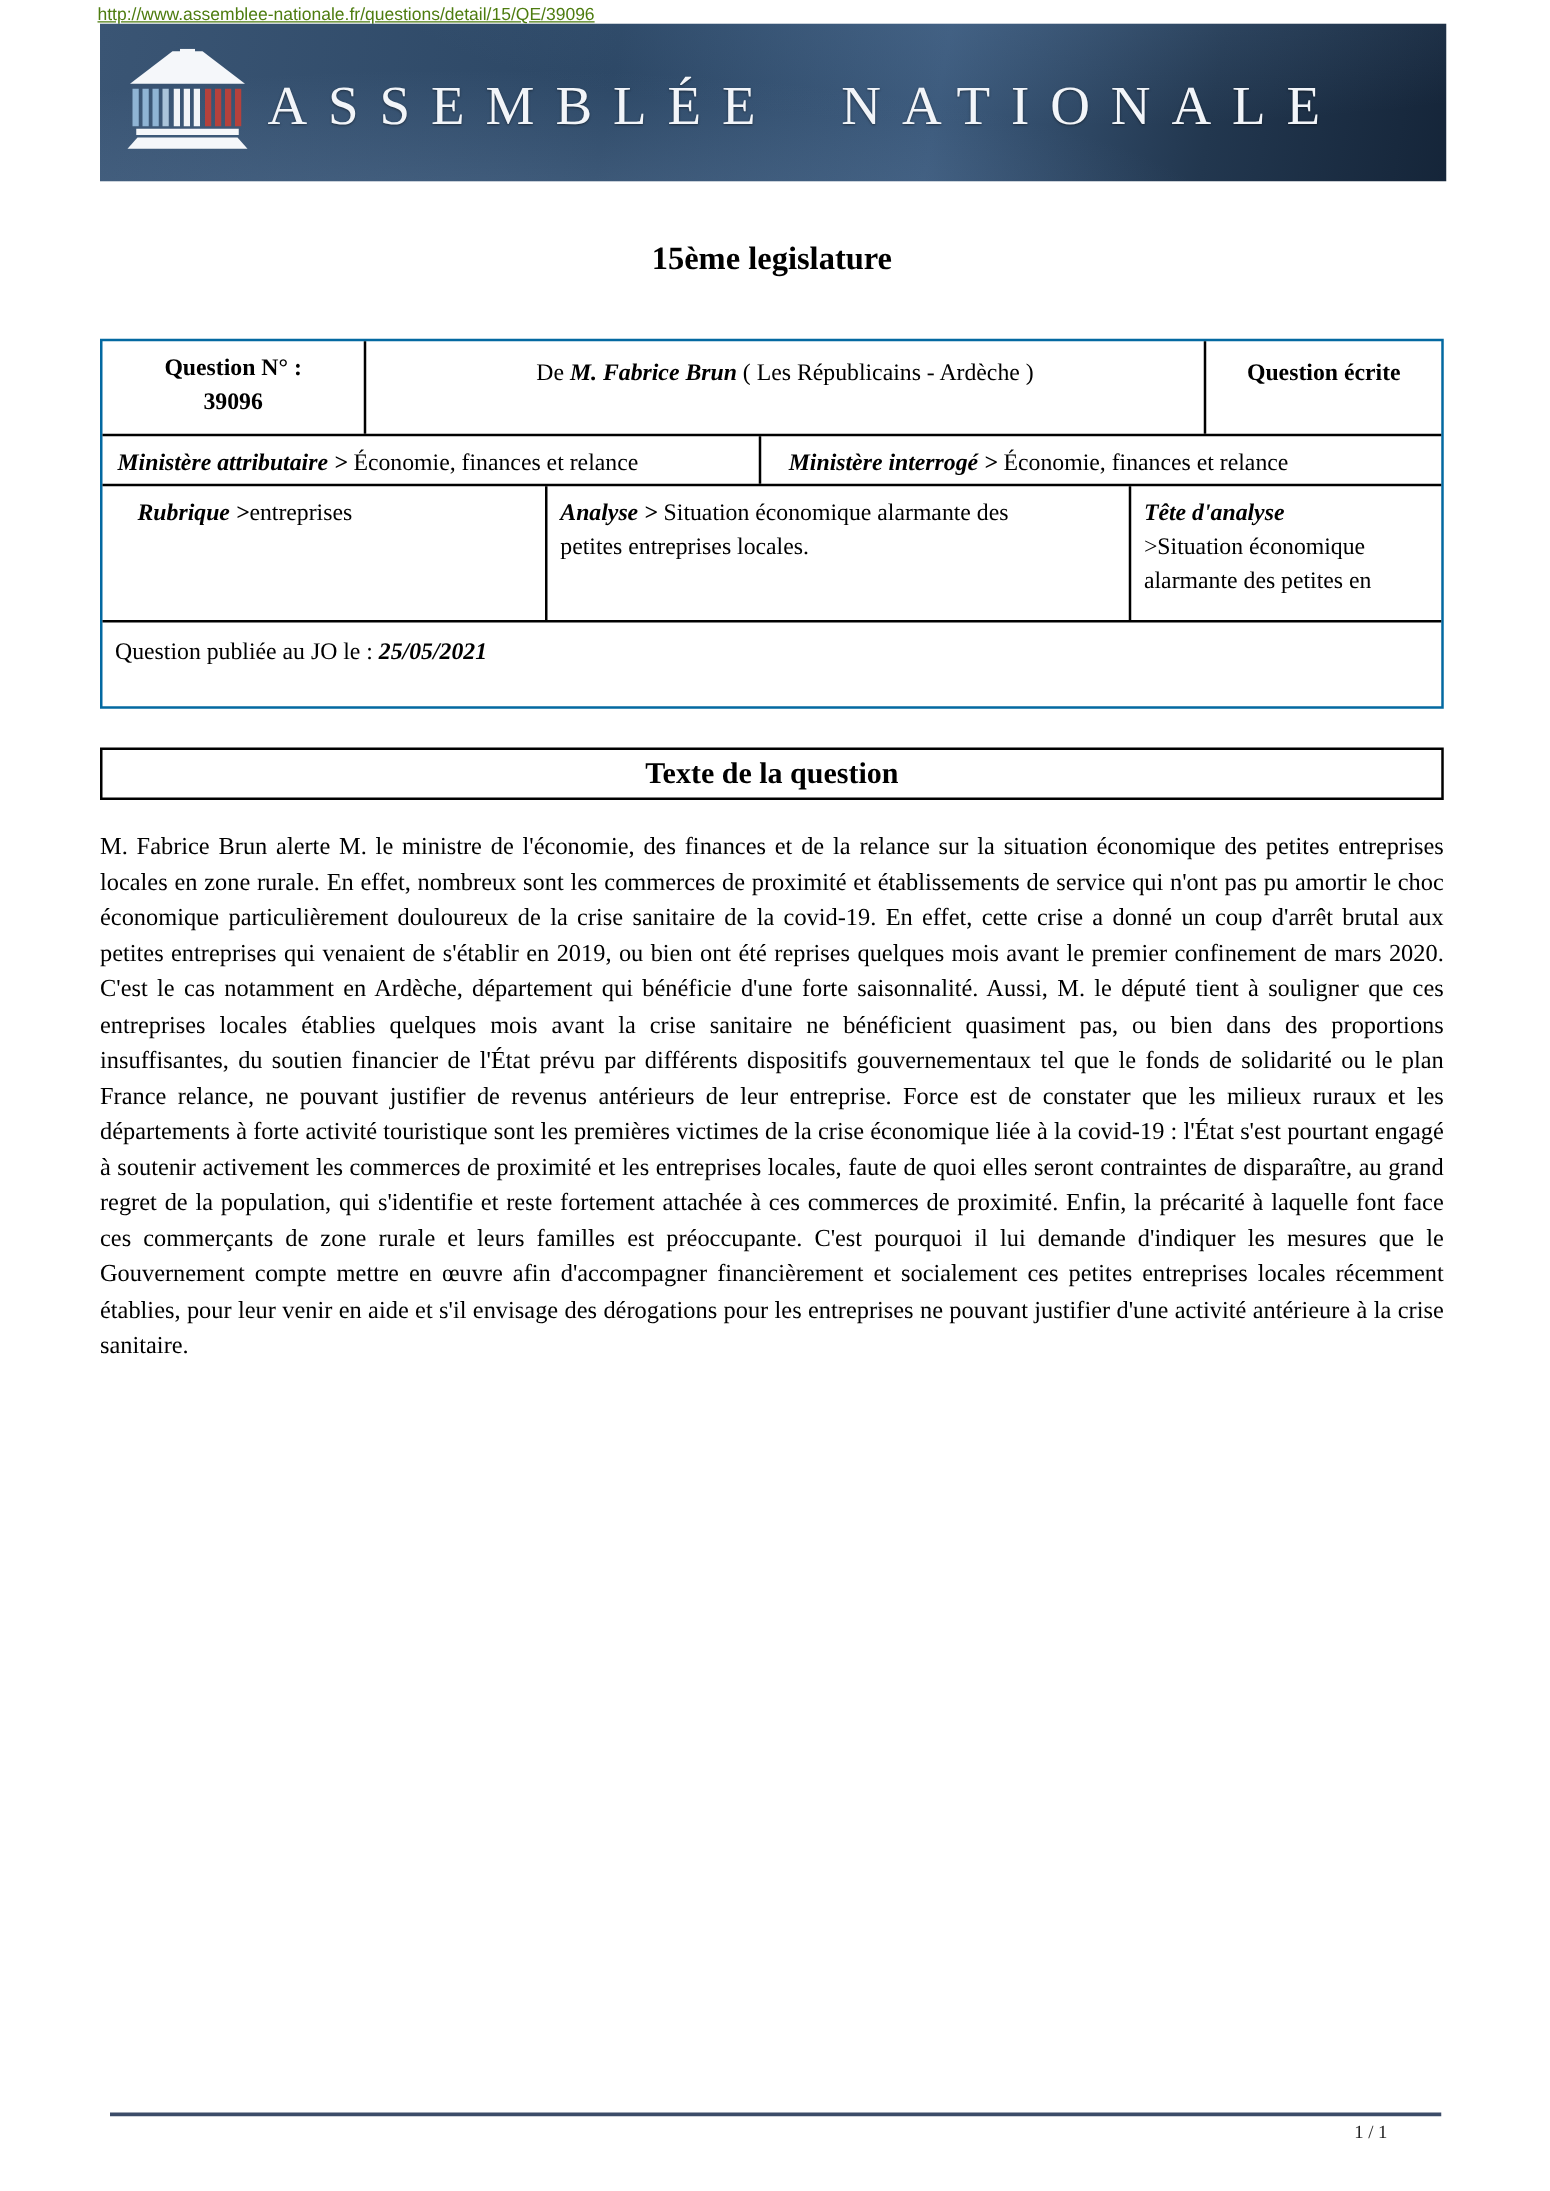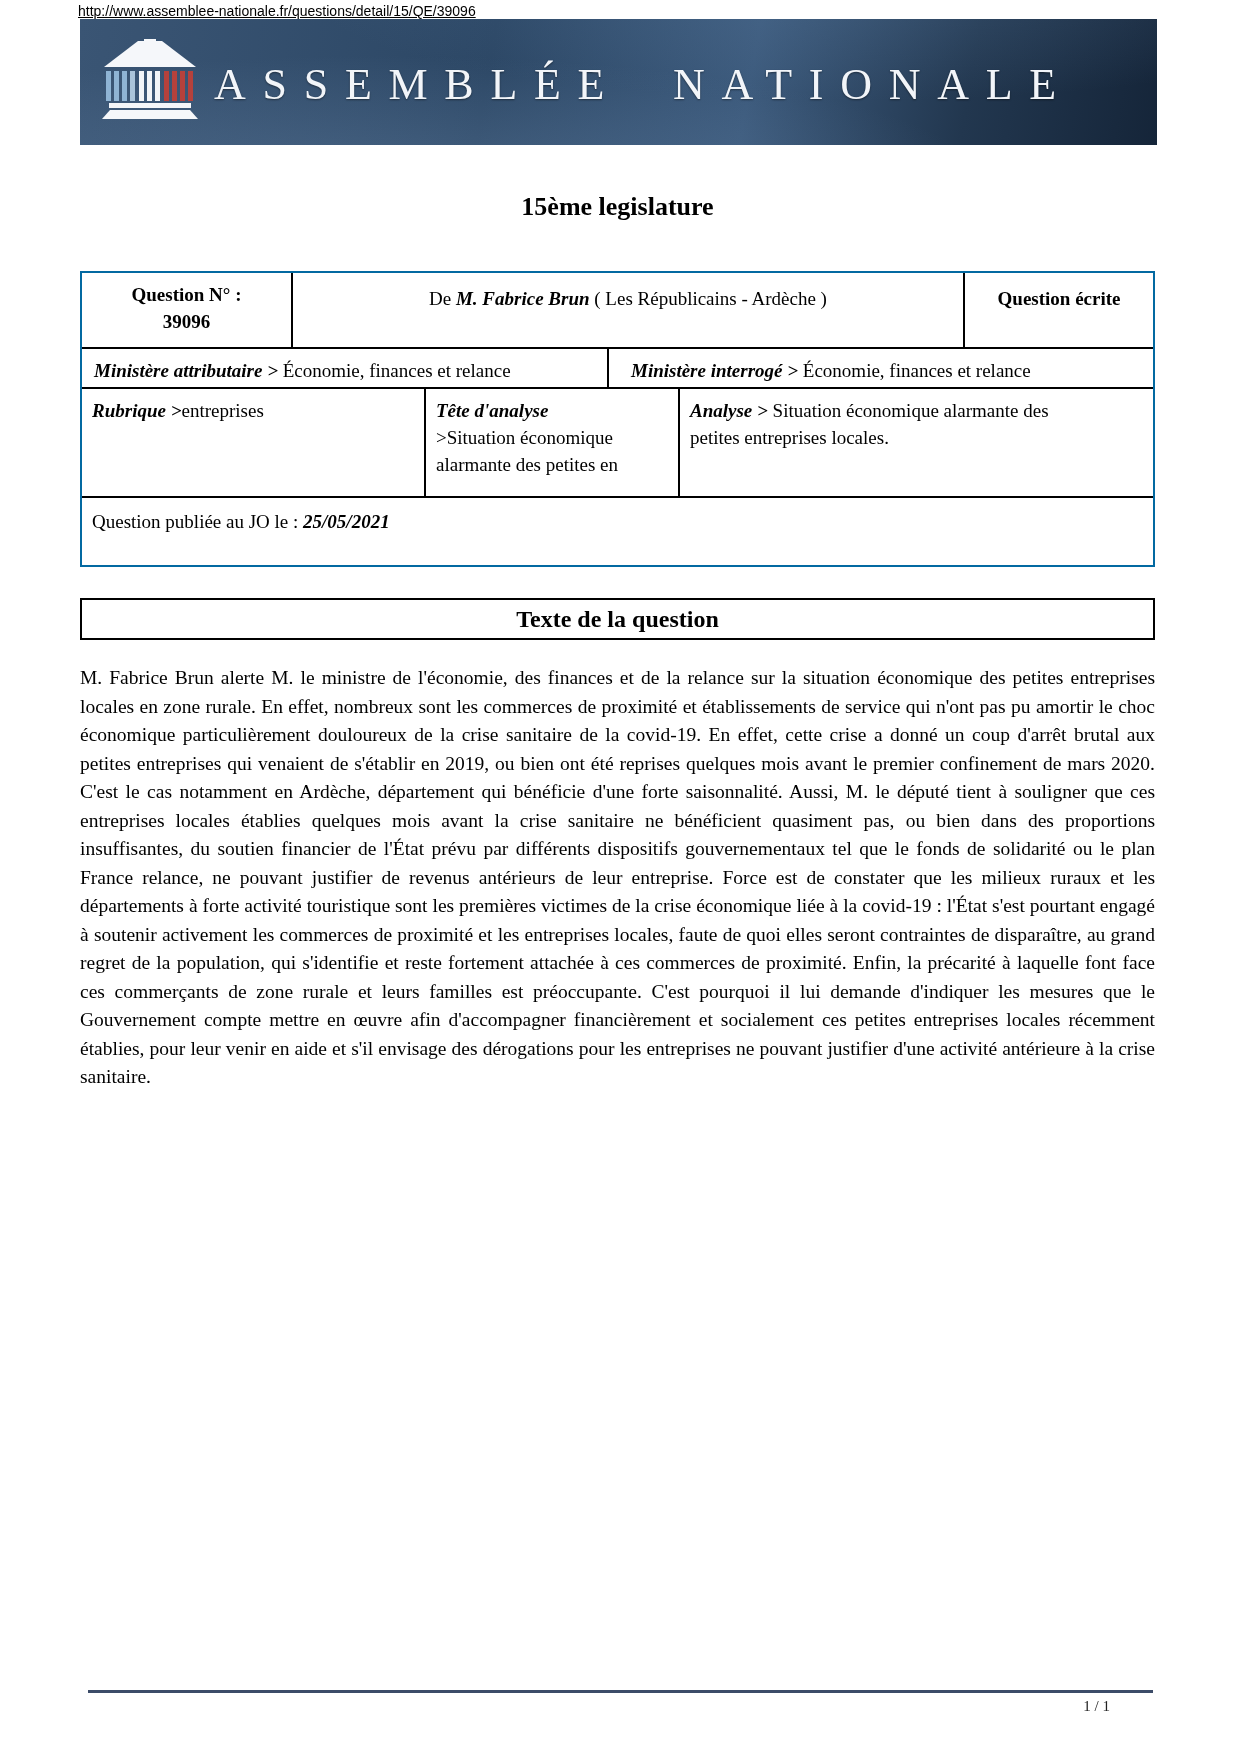--- a/index.html
+++ b/index.html
@@ -1,21 +1,21 @@
 <!DOCTYPE html>
 <html lang="fr"><head>
 <meta charset="utf-8">
 <style>
   html,body{margin:0;padding:0;background:#ffffff;}
   .page{position:relative;width:1240px;height:1753px;background:#fff;
         font-family:"Liberation Serif","DejaVu Serif",serif;color:#000;overflow:hidden;}
 
   
   .url-line{position:absolute;left:78px;top:3px;font-family:"Liberation Sans","DejaVu Sans",sans-serif;
-            font-size:14px;color:#000000;text-decoration:underline;}
+            font-size:14px;color:#4d7c0f;text-decoration:underline;}
 
   
   .banner{position:absolute;left:80px;top:19px;width:1077px;height:126px;
           background:
             radial-gradient(ellipse at 28% 130%, rgba(125,156,192,.30), rgba(0,0,0,0) 55%),
             radial-gradient(ellipse at 72% -20%, rgba(96,130,168,.25), rgba(0,0,0,0) 50%),
             linear-gradient(100deg,#3a5574 0%, #2c4765 38%, #3c5a7c 62%, #22374f 82%, #152539 100%);
           display:flex;align-items:center;overflow:hidden;}
   .banner-logo{margin-left:20px;flex:0 0 auto;}
   .banner-title{color:#f2f5f9;font-size:44px;letter-spacing:0.38em;word-spacing:0.55em;
@@ -33,21 +33,21 @@
   .qrow + .qrow{border-top:2px solid #000;}
   .qcell{box-sizing:border-box;padding:8px 10px 0 10px;}
   .qcell + .qcell{border-left:2px solid #000;}
   .r1{height:74px;}
   .r1 .c1{width:209px;text-align:center;font-weight:bold;}
   .r1 .c2{width:672px;text-align:center;padding-top:12px;}
   .r1 .c3{width:190px;text-align:center;font-weight:bold;padding-top:12px;}
   .r2{height:40px;}
   .r2 .c1{width:546px;padding-left:22px;}
   .r2 .c2{width:525px;padding-left:12px;}
-  .r3{height:109px;}
+  .r3{height:109px;padding-left:18px;}
   .r3 .c1{width:342px;}
   .r3 .c2{width:254px;}
   .r3 .c3{width:475px;}
   .r4{height:69px;}
   .r4 .c1{width:100%;padding-top:10px;}
   b{font-weight:bold;font-style:italic;}
 
   
   .section-box{position:absolute;left:80px;top:598px;width:1075px;height:42px;
                border:2px solid #000;box-sizing:border-box;display:flex;
@@ -120,29 +120,29 @@
       <div class="qcell c1">
         <b>Ministère interrogé &gt;</b>
         <span>Économie, finances et relance</span>
       </div>
     </div>
 
     <div class="qrow r3">
       <div class="qcell c1">
         <b>Rubrique &gt;</b><span>entreprises</span>
       </div>
+      <div class="qcell c3">
+        <b>Analyse &gt;</b>
+        <span>Situation économique alarmante des</span><br>
+        <span>petites entreprises locales.</span>
+      </div>
       <div class="qcell c2">
         <b>Tête d'analyse</b><br>
         <span>&gt;Situation économique</span><br>
         <span>alarmante des petites en</span>
-      </div>
-      <div class="qcell c3">
-        <b>Analyse &gt;</b>
-        <span>Situation économique alarmante des</span><br>
-        <span>petites entreprises locales.</span>
       </div>
     </div>
 
     <div class="qrow r4">
       <div class="qcell c1">
         <span>Question publiée au JO le :</span>
         <b>25/05/2021</b>
       </div>
     </div>
   </div>

